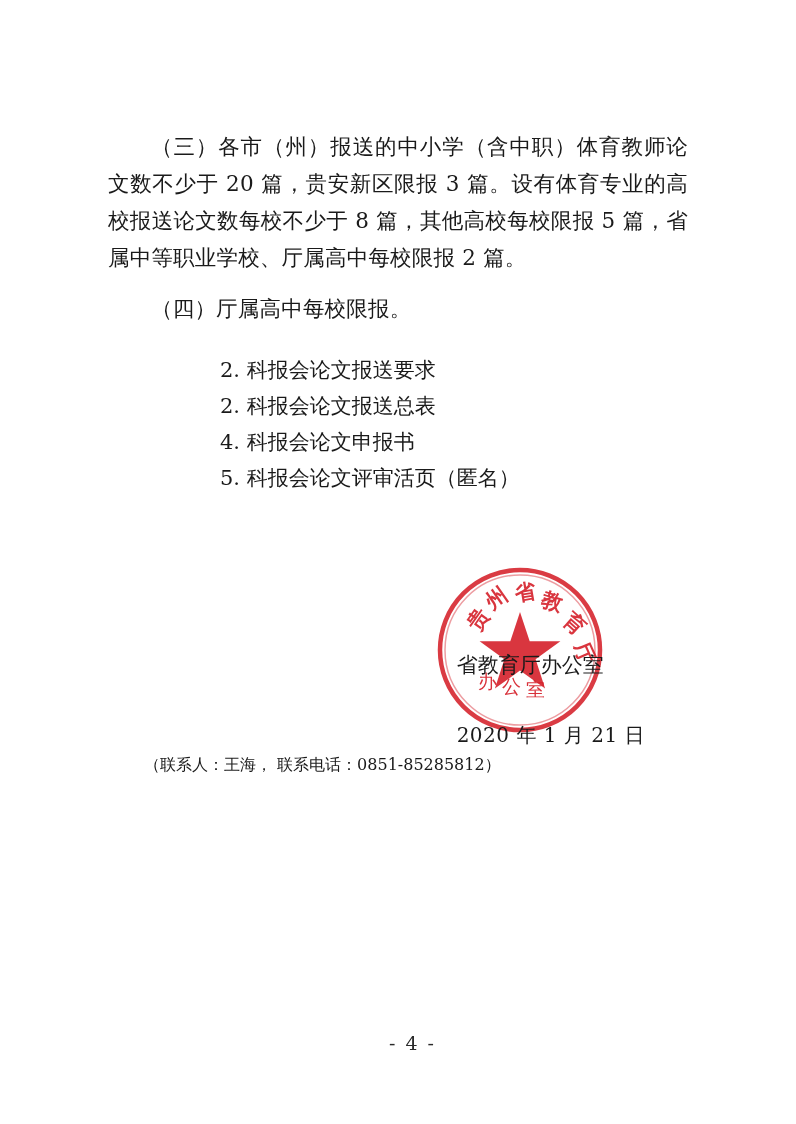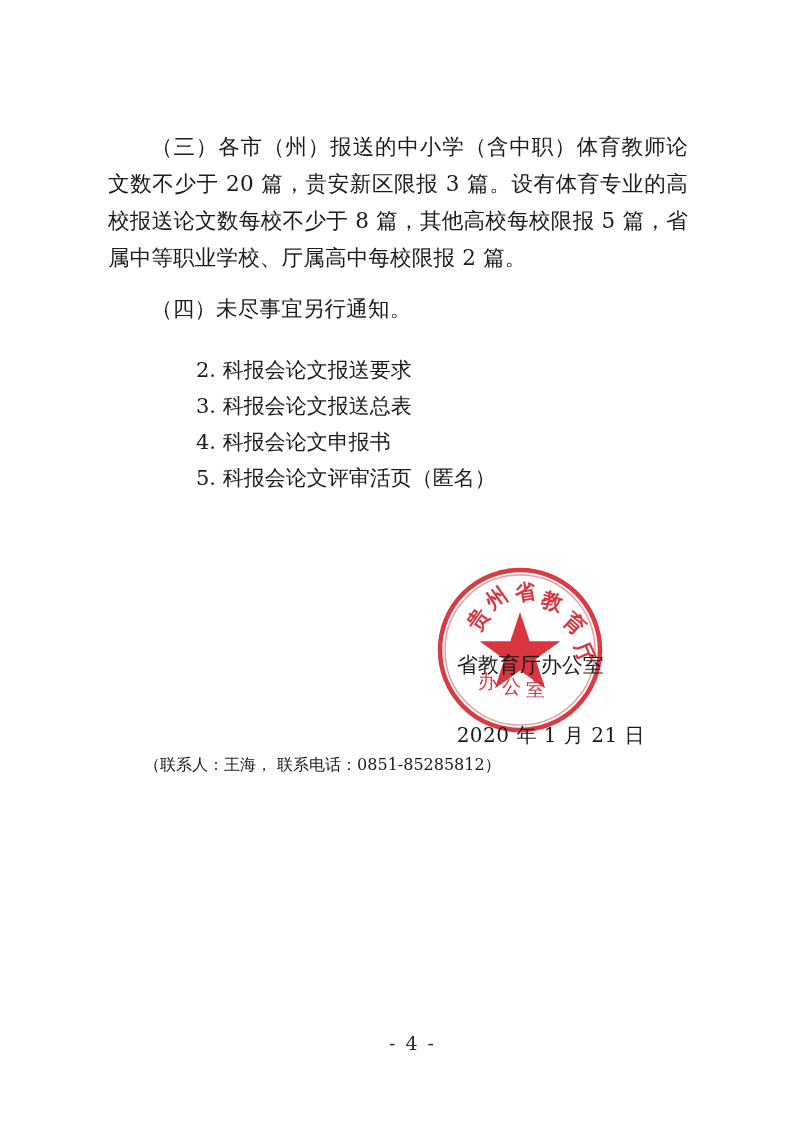--- a/index.html
+++ b/index.html
@@ -49,21 +49,21 @@
     font-size: 21px;
     line-height: 36px;
   }
   .attach-line {
     white-space: nowrap;
   }
   .attach-line.first {
     margin-left: 0;
   }
   .attach-line.rest {
-    margin-left: 48px;
+    margin-left: 72px;
   }
 
   .signature {
     position: absolute;
     right: 180px;
     top: 648px;
     text-align: left;
     font-size: 21px;
     line-height: 34px;
     white-space: nowrap;
@@ -109,26 +109,26 @@
   .pn-inner { display: inline-block; }
 </style>
 </head>
 <body>
 
 <div class="page">
 
   <div class="body-text">
     <p class="para indent">（三）各市（州）报送的中小学（含中职）体育教师论文数不少于 20 篇，贵安新区限报 3 篇。设有体育专业的高校报送论文数每校不少于 8 篇，其他高校每校限报 5 篇，省属中等职业学校、厅属高中每校限报 2 篇。</p>
     <div class="spacer-small"></div>
-    <p class="para indent">（四）未尽事宜另行通知。</p>
+    <p class="para indent">（四）厅属高中每校限报。</p>
   </div>
 
   <div class="attach-block">
     <div class="attach-line rest">2. 科报会论文报送要求</div>
-    <div class="attach-line rest">3. 科报会论文报送总表</div>
+    <div class="attach-line rest">2. 科报会论文报送总表</div>
     <div class="attach-line rest">4. 科报会论文申报书</div>
     <div class="attach-line rest">5. 科报会论文评审活页（匿名）</div>
   </div>
 
   <div class="seal">
     <svg width="180" height="180" viewBox="0 0 180 180" xmlns="http://www.w3.org/2000/svg">
       <g fill="none" stroke="#d5202a" stroke-width="4.5" opacity="0.88">
         <circle cx="90" cy="90" r="80"></circle>
         <circle cx="90" cy="90" r="75" stroke-width="1.5" opacity="0.5"></circle>
       </g>

